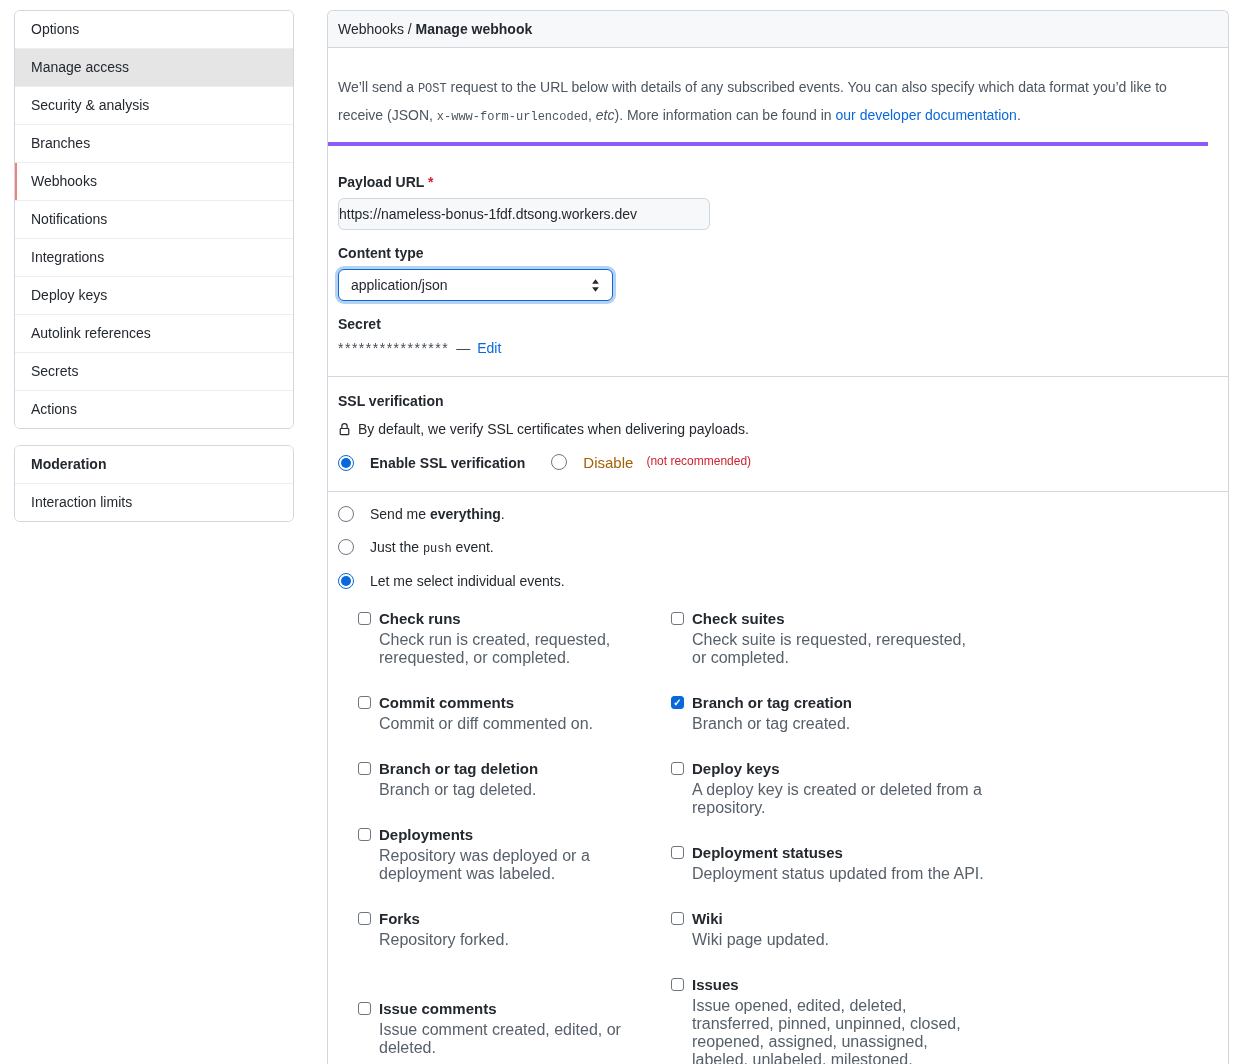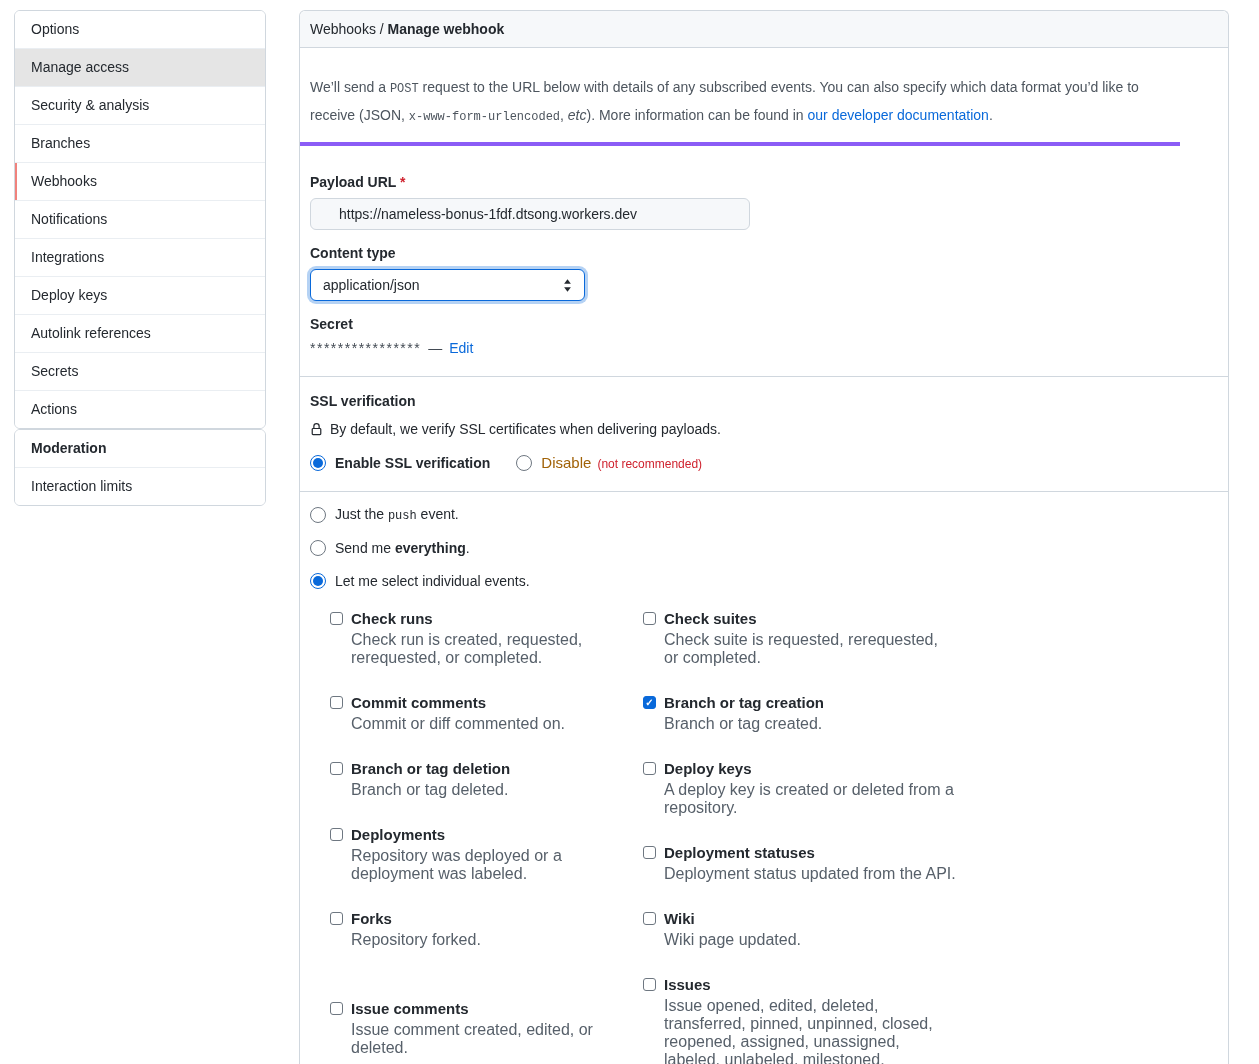--- a/index.html
+++ b/index.html
@@ -6,23 +6,23 @@
   html,body { margin:0; padding:0; }
   body {
     width:1259px; height:1064px; overflow:hidden;
     background:#fff; color:#24292f;
     font-family:"Liberation Sans", sans-serif; font-size:14px;
   }
   a { text-decoration:none; cursor:pointer; }
   .layout { display:flex; align-items:flex-start; padding:10px 30px 0 14px; gap:33px; }
 
   
-  .sidebar { width:252px; flex:none; }
+  .sidebar { width:280px; flex:none; }
   .side-box { border:1px solid #d0d7de; border-radius:6px; background:#fff; overflow:hidden; }
-  .side-box + .side-box { }
+  .side-box + .side-box { margin-top:16px; }
   .side-item {
     padding:9px 16px; border-bottom:1px solid #eaeef2;
     font-size:14px; line-height:19px; cursor:pointer; background:#fff;
   }
   .side-item:last-child { border-bottom:none; }
   .side-item.hover { background:#e5e5e5; }
   .side-item.active { box-shadow: inset 2px 0 0 #f0827c; }
   .side-item.header { font-weight:bold; cursor:default; }
 
   
@@ -42,39 +42,39 @@
   em { font-style:italic; }
 
   .panel-section { padding:14px 10px; border-bottom:1px solid #d0d7de; }
   .panel-section.last { border-bottom:none; }
 
   .field { margin-bottom:15px; }
   .field:last-child { margin-bottom:6px; }
   .field-label { display:block; font-weight:bold; margin-bottom:8px; font-size:14px; }
   .req { color:#cf222e; }
   .text-input {
-    width:440px; height:32px; padding:5px 28px; font-size:14px; color:#24292f;
+    width:372px; height:32px; padding:5px 0; font-size:14px; color:#24292f;
     background:#f6f8fa; border:1px solid #d0d7de; border-radius:6px;
     font-family:inherit; outline:none;
   }
   .select-box {
     width:275px; height:32px; background:#fff;
     border:1px solid #0969da; box-shadow:0 0 0 3px rgba(9,105,218,0.3);
     border-radius:6px; display:flex; align-items:center; justify-content:space-between;
     padding:0 12px; cursor:pointer; font-size:14px;
   }
   .secret-row { display:flex; align-items:center; gap:7px; font-size:14px; }
   .masked { letter-spacing:1.5px; color:#424a53; }
   .dash { color:#424a53; }
 
   .ssl-heading, .events-heading { font-weight:bold; font-size:14px; margin:2px 0 12px; }
   .ssl-note { display:flex; align-items:center; gap:7px; margin-bottom:17px; }
   .ssl-radios { display:flex; align-items:center; gap:26px; margin-bottom:6px; }
 
-  .radio-row { display:flex; align-items:flex-end; gap:9px; cursor:pointer; }
+  .radio-row { display:flex; align-items:flex-start; gap:16px; cursor:pointer; }
   .radio {
     width:16px; height:16px; border-radius:50%; border:1px solid #6e7781;
     background:#fff; flex:none; position:relative;
   }
   .radio.selected { border:1.5px solid #0969da; }
   .radio.selected::after {
     content:""; position:absolute; top:2px; left:2px; right:2px; bottom:2px;
     background:#0969da; border-radius:50%;
   }
   .bold-label { font-weight:bold; }
@@ -181,25 +181,25 @@
           <span class="danger">Disable</span>
           <span class="danger-note">(not recommended)</span>
         </label>
       </div>
     </section>
 
     <section class="panel-section last">
       <div class="event-options" id="event-options">
           <label class="radio-row">
     <span class="radio"></span>
-    <span class="radio-text"><span class="pre">Just the </span><span class="emph code">push</span><span class="suf"> event.</span></span>
+    <span class="radio-text"><span class="pre">Send me </span><span class="emph bold">everything</span><span class="suf">.</span></span>
   </label>
           <label class="radio-row">
     <span class="radio"></span>
-    <span class="radio-text"><span class="pre">Send me </span><span class="emph bold">everything</span><span class="suf">.</span></span>
+    <span class="radio-text"><span class="pre">Just the </span><span class="emph code">push</span><span class="suf"> event.</span></span>
   </label>
           <label class="radio-row">
     <span class="radio selected"></span>
     <span class="radio-text"><span class="pre">Let me select individual events.</span><span class="emph"></span><span class="suf"></span></span>
   </label>
         </div>
       <div class="event-grid">
         <div class="event-col" id="event-col-0">
             <div class="event-item">
     <span class="checkbox"></span>

